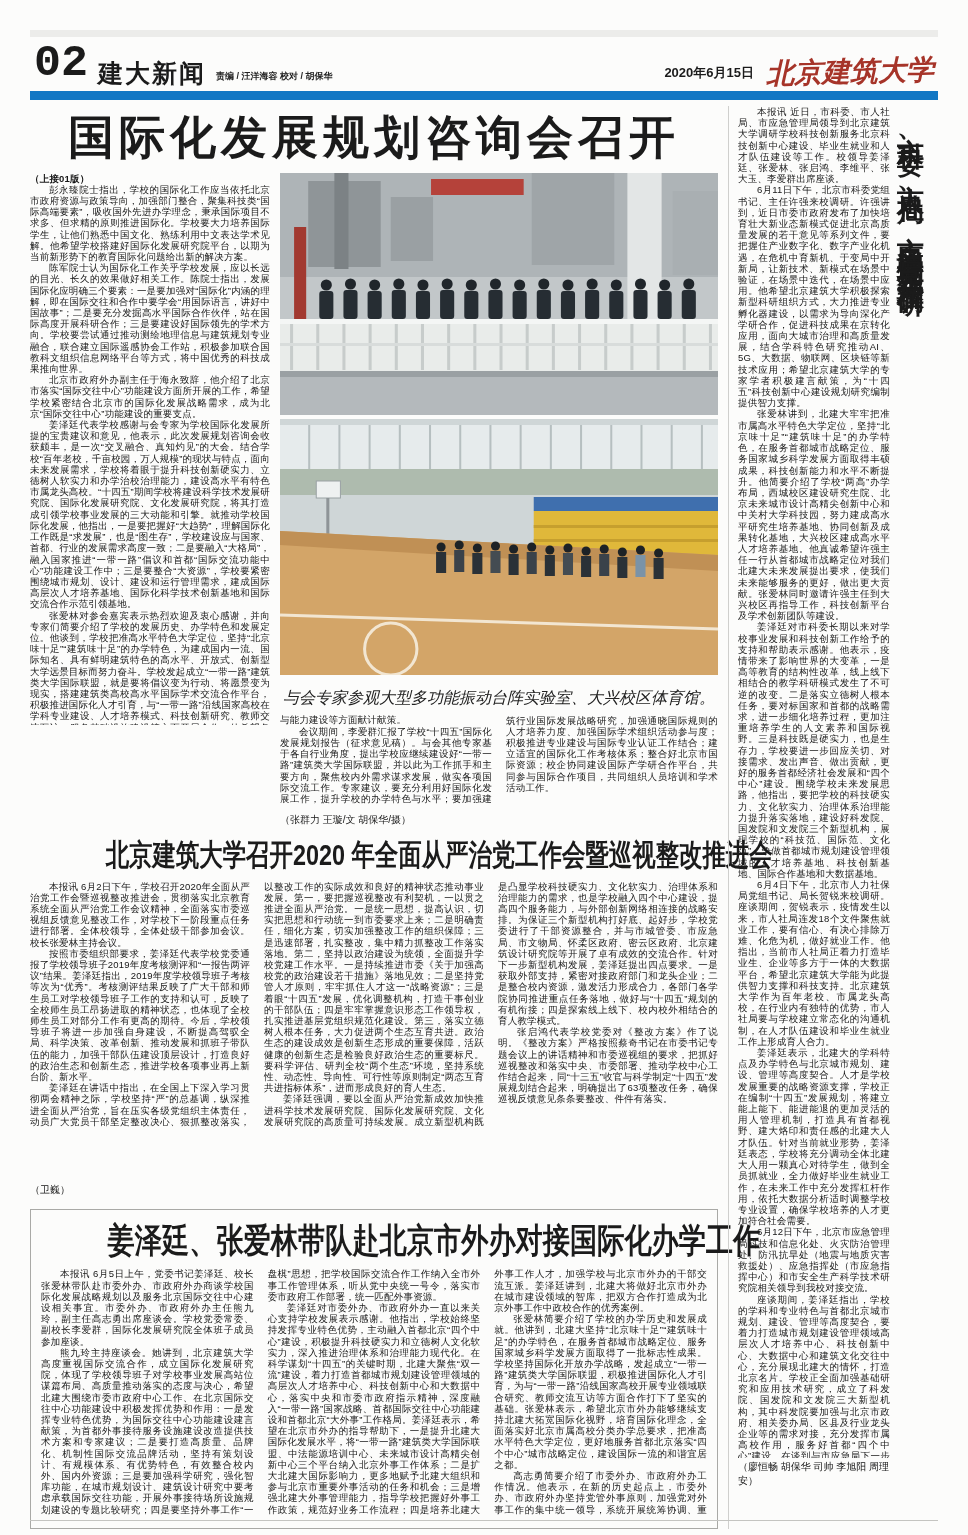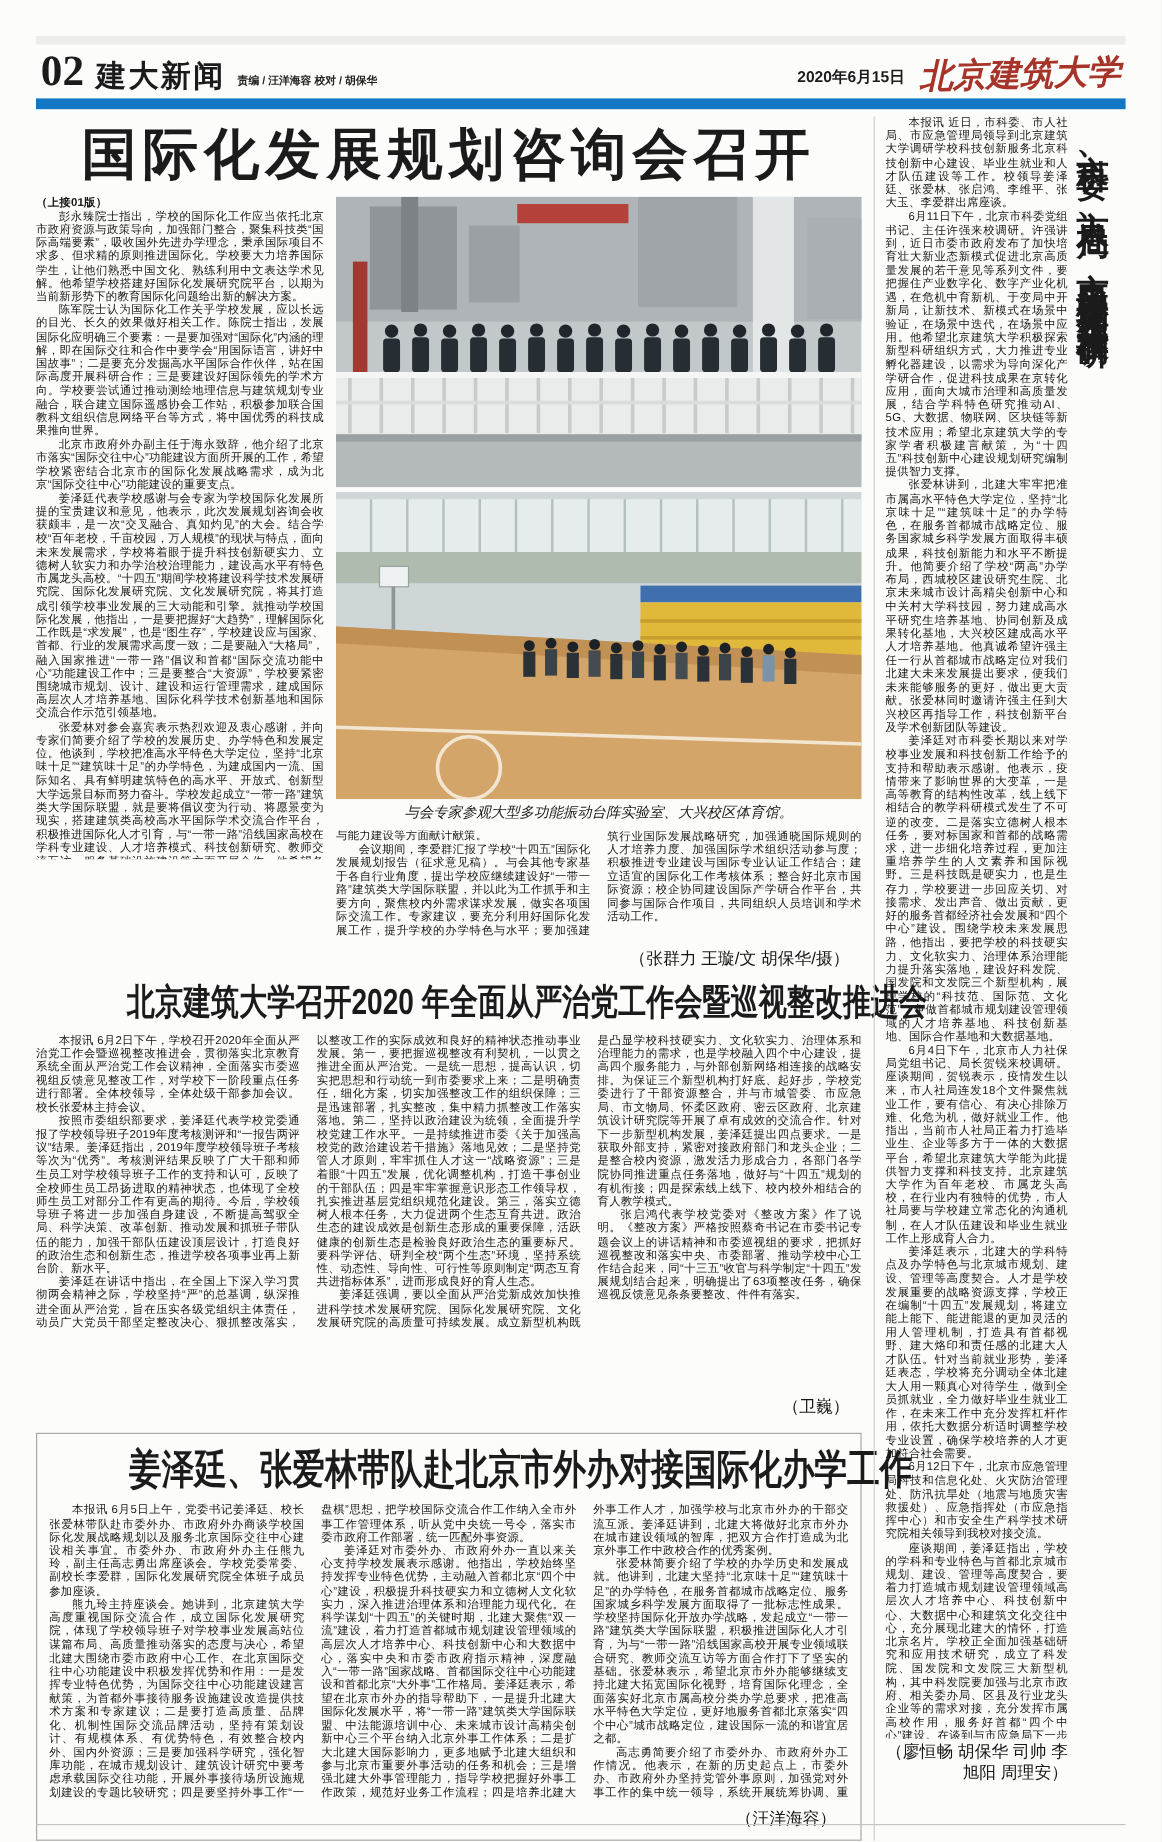--- a/index.html
+++ b/index.html
@@ -6,48 +6,48 @@
   .page{
     position:relative;width:968px;height:1535px;margin:0 auto;
     background:#fcfcfb;color:#1b1b1b;overflow:hidden;
     font-family:"Liberation Sans",sans-serif;
   }
   .scan-strip{margin:30px 30px 0 30px;height:7px;background:#ececea;}
   
   .masthead-row{display:flex;justify-content:space-between;align-items:flex-end;
     padding:4px 34px 5px 34px;}
   .head-left{display:flex;align-items:flex-end;gap:10px;}
-  .page-num{font-family:Liberation Serif, serif;font-size:36px;font-weight:bold;line-height:1;}
+  .page-num{font-family:Liberation Mono, monospace;font-size:45px;font-weight:bold;line-height:1;}
   .section-title{font-size:25px;font-weight:900;letter-spacing:2px;line-height:1.05;}
   .editors{font-size:9px;font-weight:bold;color:#222;padding-bottom:3px;}
   .head-right{display:flex;align-items:flex-end;gap:12px;}
   .issue-date{font-size:13px;font-weight:bold;padding-bottom:4px;}
   .masthead{font-family:"Liberation Serif",serif;font-style:italic;font-weight:bold;
     font-size:28px;color:#a63429;line-height:1;transform:rotate(-1.5deg);}
   .blue-bar{height:9px;background:#1277c4;margin:0 30px;}
   
   .content{display:flex;gap:10px;margin:6px 30px 0 30px;}
   .main-col{width:688px;flex:0 0 688px;}
   .sidebar{flex:1;border-left:1px solid #cfcfcd;padding-left:9px;position:relative;min-height:1390px;}
   
   p{margin:0;text-indent:2em;text-align:justify;}
   .bodytext{font-size:9.5px;line-height:1.18;letter-spacing:0.2px;color:#161616;}
-  .byline{font-size:14px;text-align:right;padding:2px 10px 0 0;color:#161616;}
+  .byline{font-size:10px;padding:2px 10px 0 0;color:#161616;}
   
   .a1-headline{font-size:46px;font-weight:900;text-align:center;letter-spacing:5px;
     margin:6px 0 10px 0;line-height:1.1;white-space:nowrap;}
   .a1-body{display:flex;gap:10px;}
   .a1-left{width:240px;flex:0 0 240px;height:552px;overflow:hidden;}
   .a1-left p:first-child{text-indent:0;font-weight:bold;}
   .a1-right{flex:1;}
   .photo{width:100%;display:block;}
   .photo svg{display:block;width:100%;}
   .photo1{margin-bottom:4px;}
-  .photo-caption{font-family:Liberation Serif, serif;font-size:12px;font-style:italic;
-    text-align:center;margin:3px 0 6px 0;color:#222;}
+  .photo-caption{font-family:Liberation Serif, serif;font-size:16px;font-style:italic;
+    text-align:center;margin:13px 0 6px 0;color:#222;}
   .a1-bottom{height:96px;overflow:hidden;column-count:2;column-gap:14px;}
   .a1-bottom p:first-child{text-indent:0;font-family:Liberation Serif, serif;}
   
   .a2{margin-top:10px;}
   .a2-headline{font-size:30px;font-weight:900;text-align:center;white-space:nowrap;
     transform:scaleX(0.78);transform-origin:center;margin:2px 0 8px 0;line-height:1.2;}
   .a2-body{column-count:3;column-gap:14px;height:300px;overflow:hidden;}
   
   .a3{margin-top:12px;border:1px solid #a9a9a6;padding:8px 10px 8px 10px;}
   .a3-headline{font-size:34px;font-weight:900;text-align:center;white-space:nowrap;
@@ -258,21 +258,20 @@
 
       <section class="a3">
         <h2 class="a3-headline">姜泽廷、张爱林带队赴北京市外办对接国际化办学工作</h2>
         <div class="a3-body bodytext">
             <p>本报讯 6月5日上午，党委书记姜泽廷、校长张爱林带队赴市委外办、市政府外办商谈学校国际化发展战略规划以及服务北京国际交往中心建设相关事宜。市委外办、市政府外办主任熊九玲，副主任高志勇出席座谈会。学校党委常委、副校长李爱群，国际化发展研究院全体班子成员参加座谈。</p>
             <p>熊九玲主持座谈会。她讲到，北京建筑大学高度重视国际交流合作，成立国际化发展研究院，体现了学校领导班子对学校事业发展高站位谋篇布局、高质量推动落实的态度与决心，希望北建大围绕市委市政府中心工作、在北京国际交往中心功能建设中积极发挥优势和作用：一是发挥专业特色优势，为国际交往中心功能建设建言献策，为首都外事接待服务设施建设改造提供技术方案和专家建议；二是要打造高质量、品牌化、机制性国际交流品牌活动，坚持有策划设计、有规模体系、有优势特色，有效整合校内外、国内外资源；三是要加强科学研究，强化智库功能，在城市规划设计、建筑设计研究中要考虑承载国际交往功能，开展外事接待场所设施规划建设的专题比较研究；四是要坚持外事工作“一盘棋”思想，把学校国际交流合作工作纳入全市外事工作管理体系，听从党中央统一号令，落实市委市政府工作部署，统一匹配外事资源。</p>
             <p>姜泽廷对市委外办、市政府外办一直以来关心支持学校发展表示感谢。他指出，学校始终坚持发挥专业特色优势，主动融入首都北京“四个中心”建设，积极提升科技硬实力和立德树人文化软实力，深入推进治理体系和治理能力现代化。在科学谋划“十四五”的关键时期，北建大聚焦“双一流”建设，着力打造首都城市规划建设管理领域的高层次人才培养中心、科技创新中心和大数据中心，落实中央和市委市政府指示精神，深度融入“一带一路”国家战略、首都国际交往中心功能建设和首都北京“大外事”工作格局。姜泽廷表示，希望在北京市外办的指导帮助下，一是提升北建大国际化发展水平，将“一带一路”建筑类大学国际联盟、中法能源培训中心、未来城市设计高精尖创新中心三个平台纳入北京外事工作体系；二是扩大北建大国际影响力，更多地赋予北建大组织和参与北京市重要外事活动的任务和机会；三是增强北建大外事管理能力，指导学校把握好外事工作政策，规范好业务工作流程；四是培养北建大外事工作人才，加强学校与北京市外办的干部交流互派。姜泽廷讲到，北建大将做好北京市外办在城市建设领域的智库，把双方合作打造成为北京外事工作中政校合作的优秀案例。</p>
             <p>张爱林简要介绍了学校的办学历史和发展成就。他讲到，北建大坚持“北京味十足”“建筑味十足”的办学特色，在服务首都城市战略定位、服务国家城乡科学发展方面取得了一批标志性成果。学校坚持国际化开放办学战略，发起成立“一带一路”建筑类大学国际联盟，积极推进国际化人才引育，为与“一带一路”沿线国家高校开展专业领域联合研究、教师交流互访等方面合作打下了坚实的基础。张爱林表示，希望北京市外办能够继续支持北建大拓宽国际化视野，培育国际化理念，全面落实好北京市属高校分类办学总要求，把准高水平特色大学定位，更好地服务首都北京落实“四个中心”城市战略定位，建设国际一流的和谐宜居之都。</p>
             <p>高志勇简要介绍了市委外办、市政府外办工作情况。他表示，在新的历史起点上，市委外办、市政府外办坚持党管外事原则，加强党对外事工作的集中统一领导，系统开展统筹协调、重大活动、对外交流、外事管理、涉外安全“五大方面”工作，加快推进北京国际交往中心功能建设。</p>
           </div>
-        <div class="byline">（汪洋海容）</div>
       </section>
     </div>
 
     <aside class="sidebar">
       <div class="sb-text bodytext">
           <p>本报讯 近日，市科委、市人社局、市应急管理局领导到北京建筑大学调研学校科技创新服务北京科技创新中心建设、毕业生就业和人才队伍建设等工作。校领导姜泽廷、张爱林、张启鸿、李维平、张大玉、李爱群出席座谈。</p>
           <p>6月11日下午，北京市科委党组书记、主任许强来校调研。许强讲到，近日市委市政府发布了加快培育壮大新业态新模式促进北京高质量发展的若干意见等系列文件，要把握住产业数字化、数字产业化机遇，在危机中育新机、于变局中开新局，让新技术、新模式在场景中验证，在场景中迭代，在场景中应用。他希望北京建筑大学积极探索新型科研组织方式，大力推进专业孵化器建设，以需求为导向深化产学研合作，促进科技成果在京转化应用，面向大城市治理和高质量发展，结合学科特色研究推动AI、5G、大数据、物联网、区块链等新技术应用；希望北京建筑大学的专家学者积极建言献策，为“十四五”科技创新中心建设规划研究编制提供智力支撑。</p>
           <p>张爱林讲到，北建大牢牢把准市属高水平特色大学定位，坚持“北京味十足”“建筑味十足”的办学特色，在服务首都城市战略定位、服务国家城乡科学发展方面取得丰硕成果，科技创新能力和水平不断提升。他简要介绍了学校“两高”办学布局，西城校区建设研究生院、北京未来城市设计高精尖创新中心和中关村大学科技园，努力建成高水平研究生培养基地、协同创新及成果转化基地，大兴校区建成高水平人才培养基地。他真诚希望许强主任一行从首都城市战略定位对我们北建大未来发展提出要求，使我们未来能够服务的更好，做出更大贡献。张爱林同时邀请许强主任到大兴校区再指导工作，科技创新平台及学术创新团队等建设。</p>
           <p>姜泽廷对市科委长期以来对学校事业发展和科技创新工作给予的支持和帮助表示感谢。他表示，疫情带来了影响世界的大变革，一是高等教育的结构性改革，线上线下相结合的教学科研模式发生了不可逆的改变。二是落实立德树人根本任务，要对标国家和首都的战略需求，进一步细化培养过程，更加注重培养学生的人文素养和国际视野。三是科技既是硬实力，也是生存力，学校要进一步回应关切、对接需求、发出声音、做出贡献，更好的服务首都经济社会发展和“四个中心”建设。围绕学校未来发展思路，他指出，要把学校的科技硬实力、文化软实力、治理体系治理能力提升落实落地，建设好科发院、国发院和文发院三个新型机构，展现学校的“科技范、国际范、文化范”，争做首都城市规划建设管理领域的人才培养基地、科技创新基地、国际合作基地和大数据基地。</p>
           <p>6月4日下午，北京市人力社保局党组书记、局长贺锐来校调研。座谈期间，贺锐表示，疫情发生以来，市人社局连发18个文件聚焦就业工作，要有信心、有决心排除万难、化危为机，做好就业工作。他指出，当前市人社局正着力打造毕业生、企业等多方于一体的大数据平台，希望北京建筑大学能为此提供智力支撑和科技支持。北京建筑大学作为百年老校、市属龙头高校，在行业内有独特的优势，市人社局要与学校建立常态化的沟通机制，在人才队伍建设和毕业生就业工作上形成育人合力。</p>

